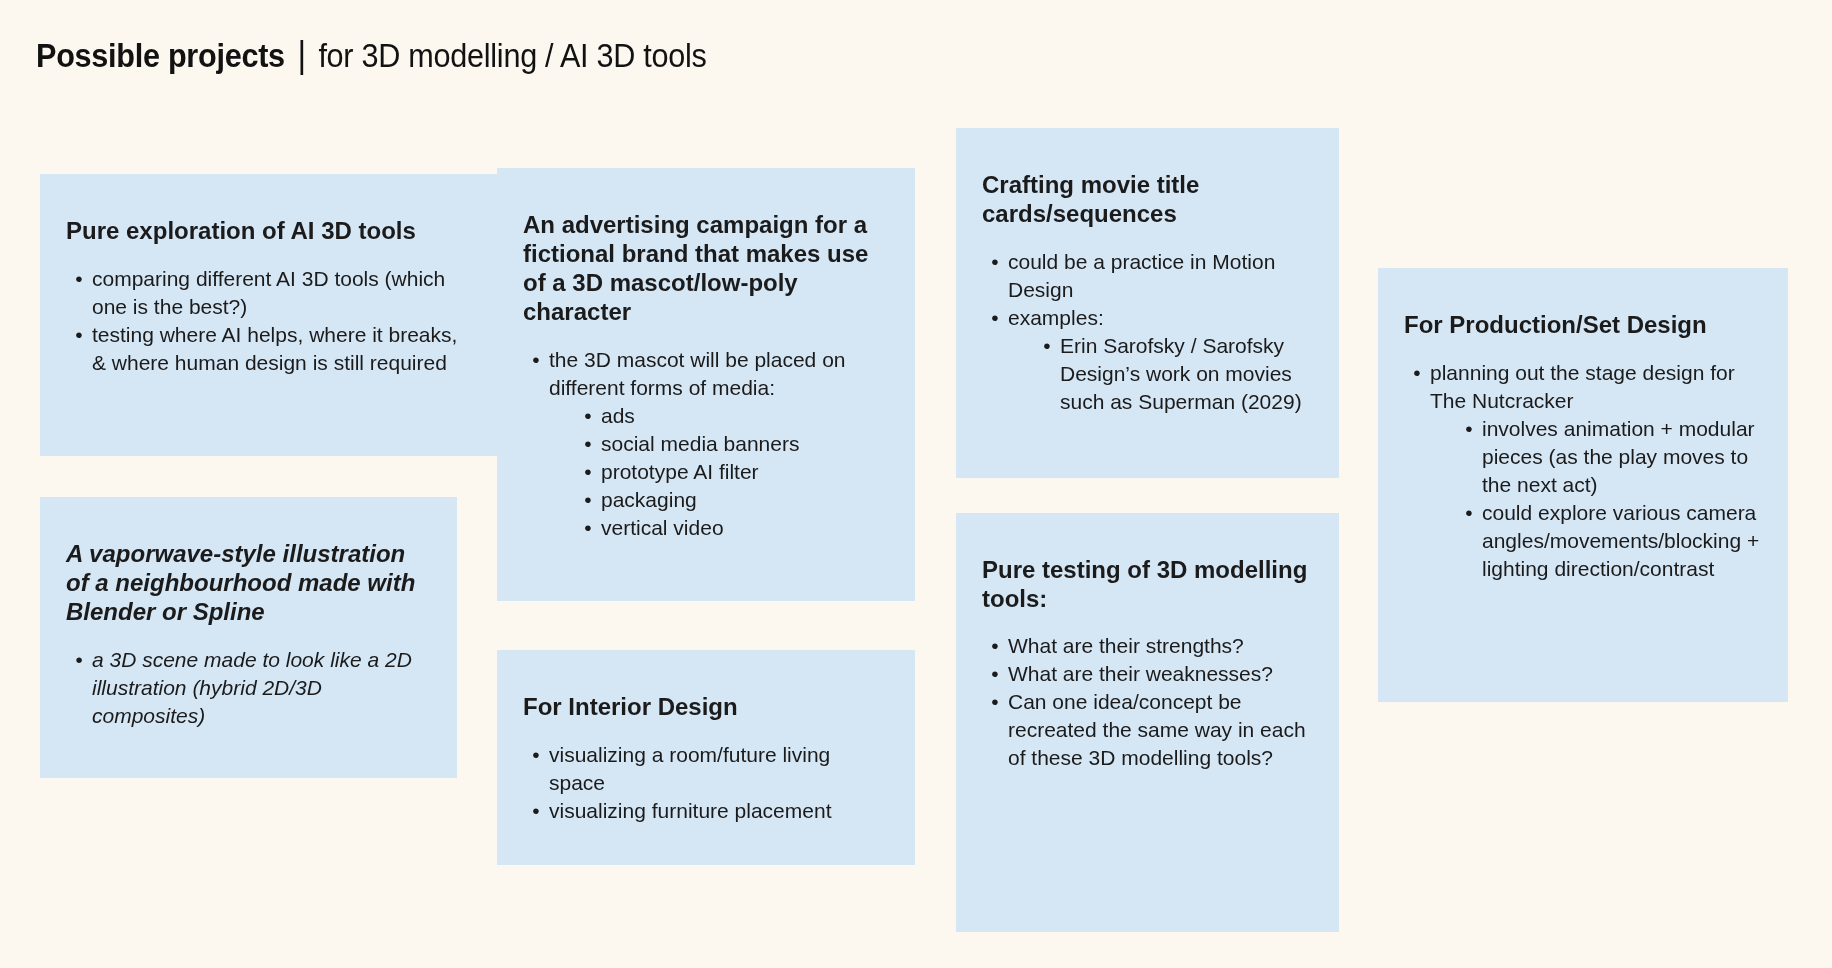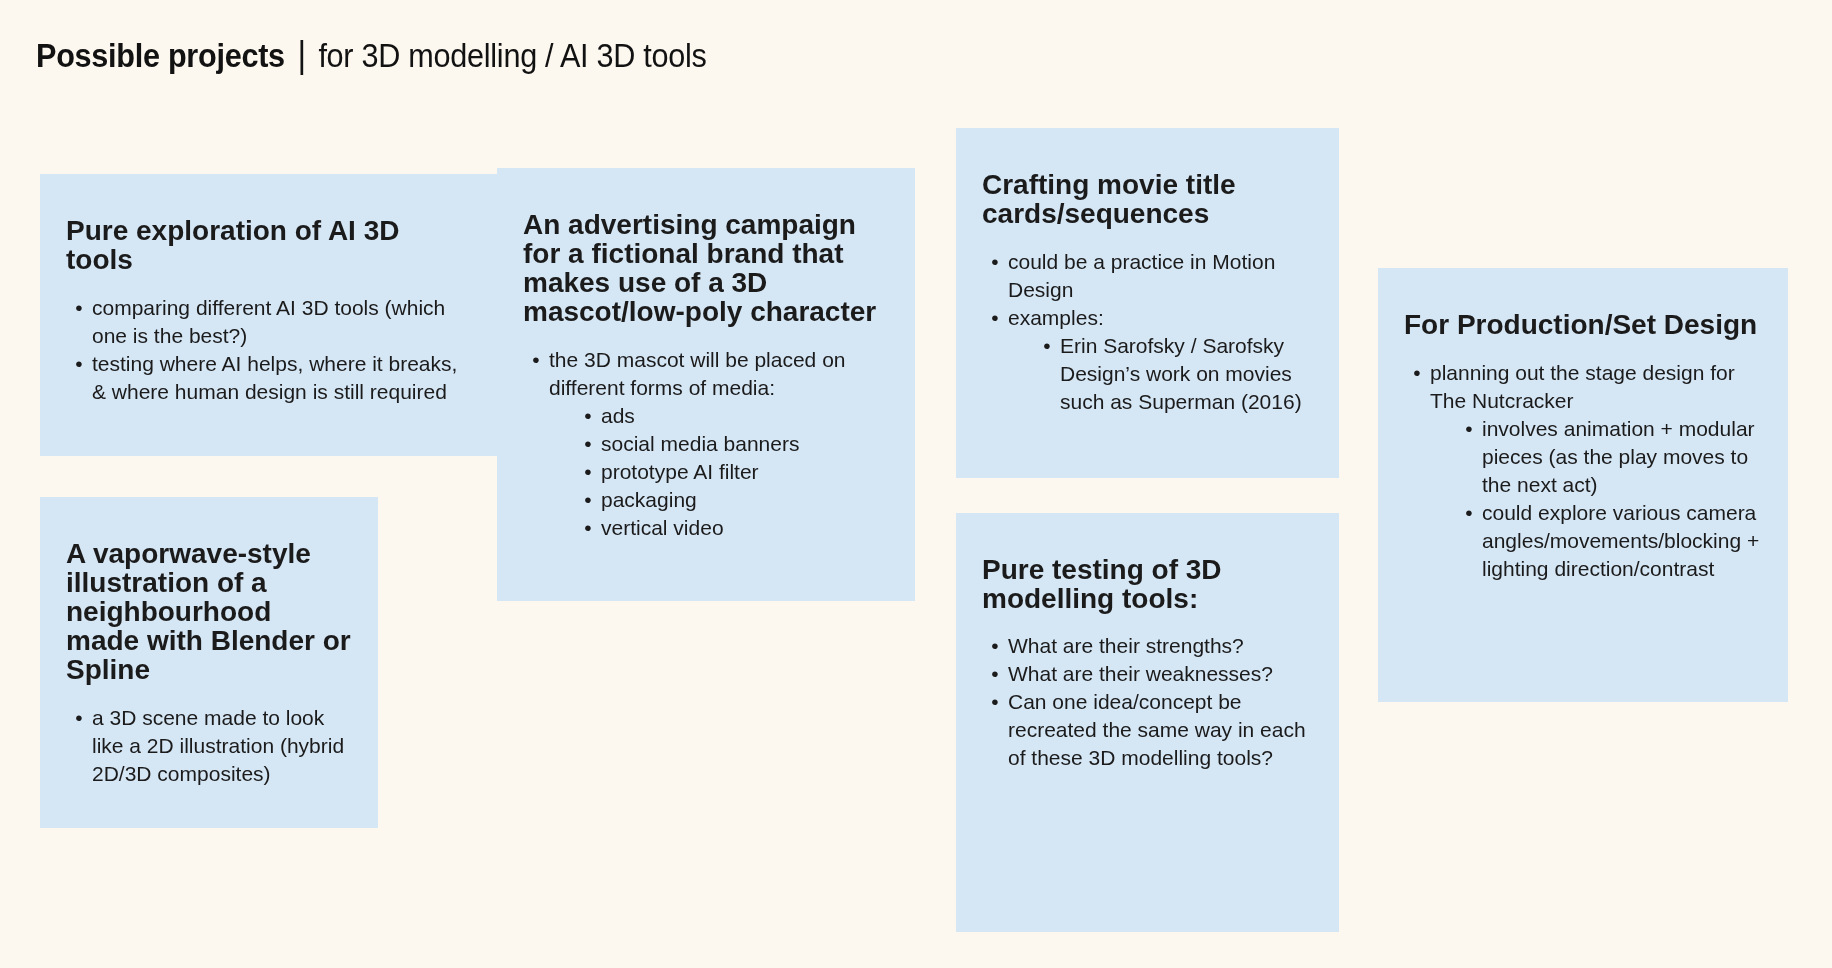--- a/index.html
+++ b/index.html
@@ -37,39 +37,39 @@
   .card {
     position: absolute;
     box-sizing: border-box;
     background: var(--card-background, #D5E6F5);
     padding: 42px 26px 40px 26px;
     font-size: 21px;
     line-height: 28px;
   }
   .card h2 {
     margin: 0 0 20px 0;
-    font-size: 28px;
+    font-size: 24px;
     line-height: 29px;
     font-weight: 700;
     color: inherit;
   }
   .card.tight h2 { margin-bottom: 19px; }
   .card ul { list-style: none; margin: 0; padding: 0; }
   .card li {
     display: grid;
     grid-template-columns: 26px 1fr;
     align-items: baseline;
   }
   .card li::before { content: "\2022"; text-align: center; }
   .card ul.sub { padding-left: 26px; }
   .li-body { min-width: 0; }
 
   
   .c1 { left: 40px;   top: 174px; width: 459px; min-height: 282px; }
-  .c2 { left: 40px;   top: 497px; width: 338px; min-height: 281px; }
+  .c2 { left: 40px;   top: 497px; width: 417px; min-height: 281px; font-style: italic; }
   .c3 { left: 497px;  top: 168px; width: 418px; min-height: 433px; }
   .c4 { left: 497px;  top: 650px; width: 418px; min-height: 211px; }
   .c5 { left: 956px;  top: 128px; width: 383px; min-height: 350px; }
   .c6 { left: 956px;  top: 513px; width: 383px; min-height: 419px; }
   .c7 { left: 1378px; top: 268px; width: 410px; min-height: 434px; }
 </style>
 </head>
 <body>
 
 <div class="canvas">
@@ -122,33 +122,44 @@
             </li>
             <li>
               <div class="li-body"><span>vertical video</span></div>
             </li>
           </ul>
         </div>
       </li>
     </ul>
   </section>
 
+  <section class="card c4">
+    <h2>For Interior Design</h2>
+    <ul>
+      <li>
+        <div class="li-body"><span>visualizing a room/future living space</span></div>
+      </li>
+      <li>
+        <div class="li-body"><span>visualizing furniture placement</span></div>
+      </li>
+    </ul>
+  </section>
 
   <section class="card c5">
     <h2>Crafting movie title cards/sequences</h2>
     <ul>
       <li>
         <div class="li-body"><span>could be a practice in Motion Design</span></div>
       </li>
       <li>
         <div class="li-body">
           <span>examples:</span>
           <ul class="sub">
             <li>
-              <div class="li-body"><span>Erin Sarofsky / Sarofsky Design’s work on movies such as Superman (2016)</span></div>
+              <div class="li-body"><span>Erin Sarofsky / Sarofsky Design’s work on movies such as Superman (2029)</span></div>
             </li>
           </ul>
         </div>
       </li>
     </ul>
   </section>
 
   <section class="card c6 tight">
     <h2>Pure testing of 3D modelling tools:</h2>
     <ul>

